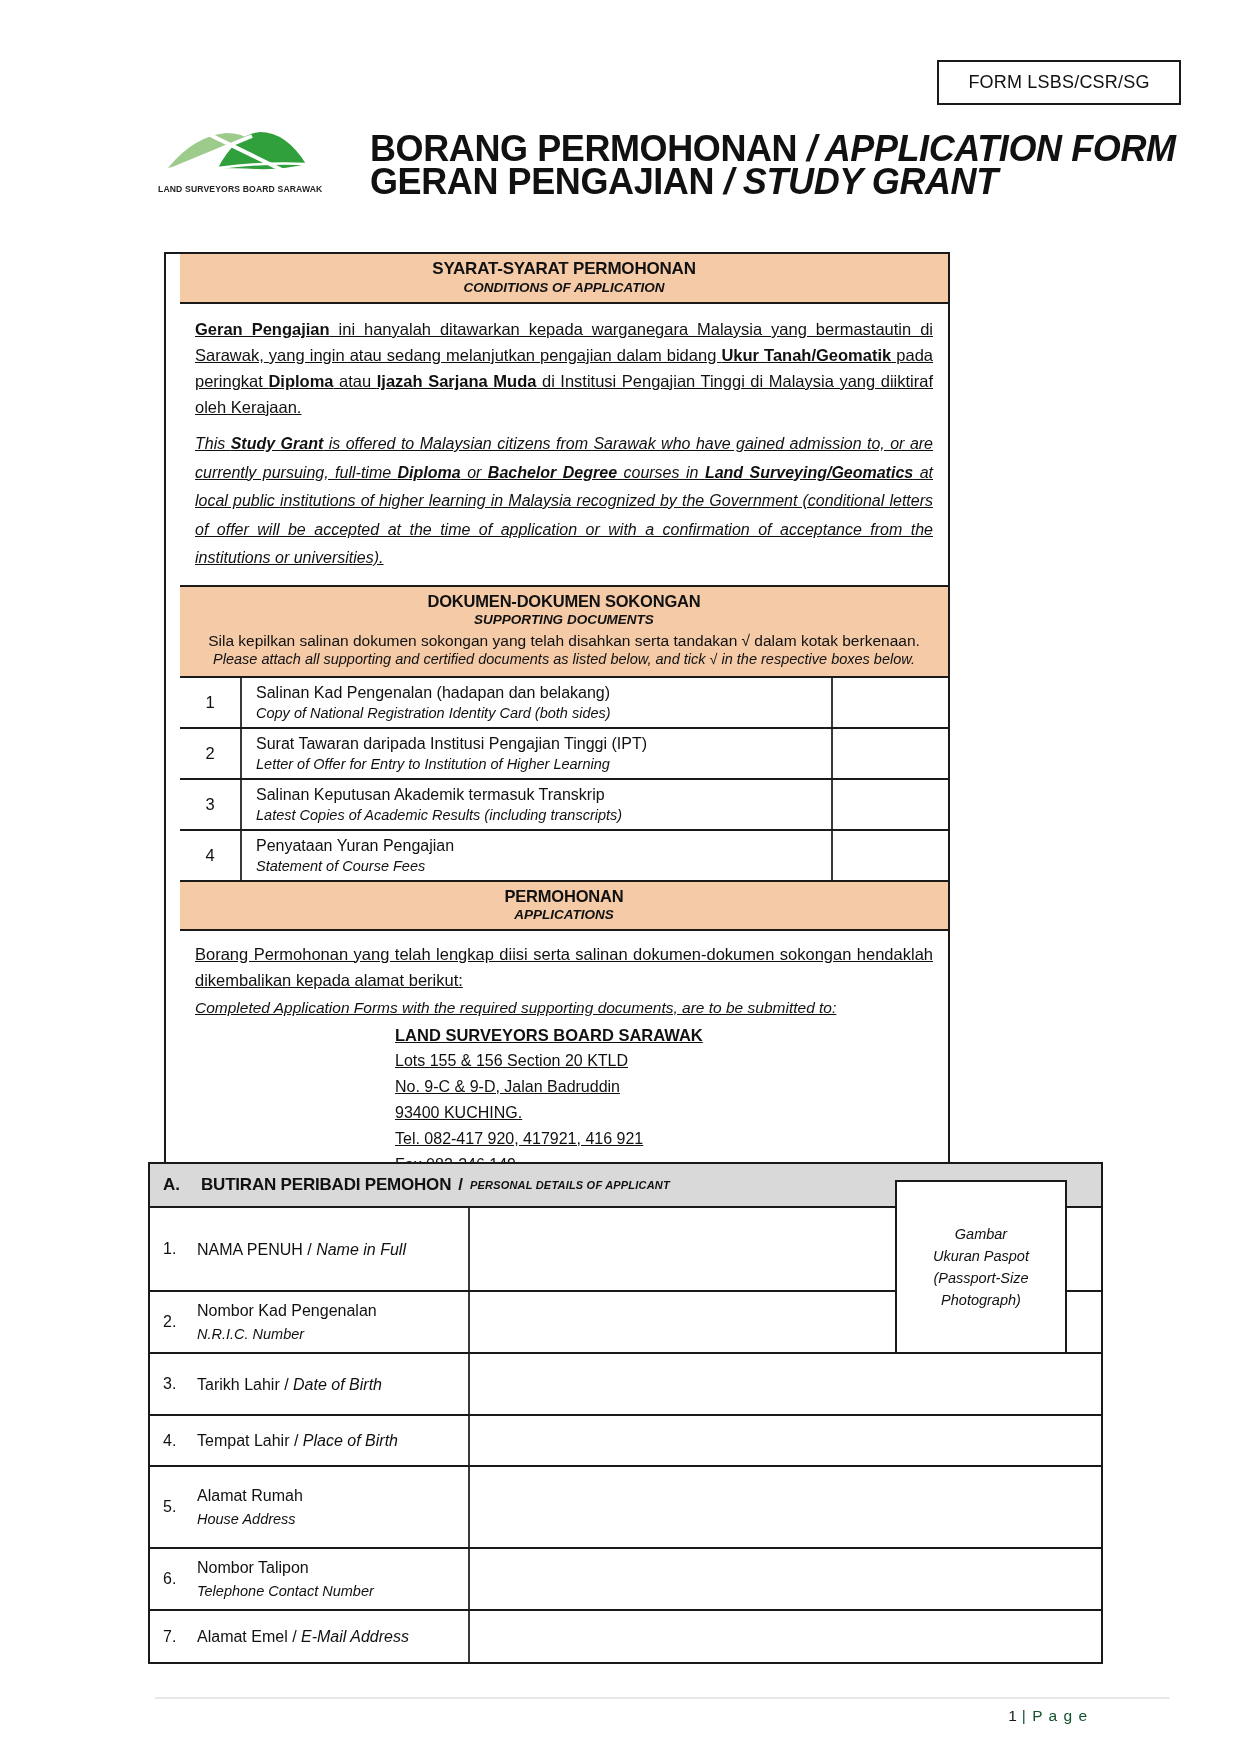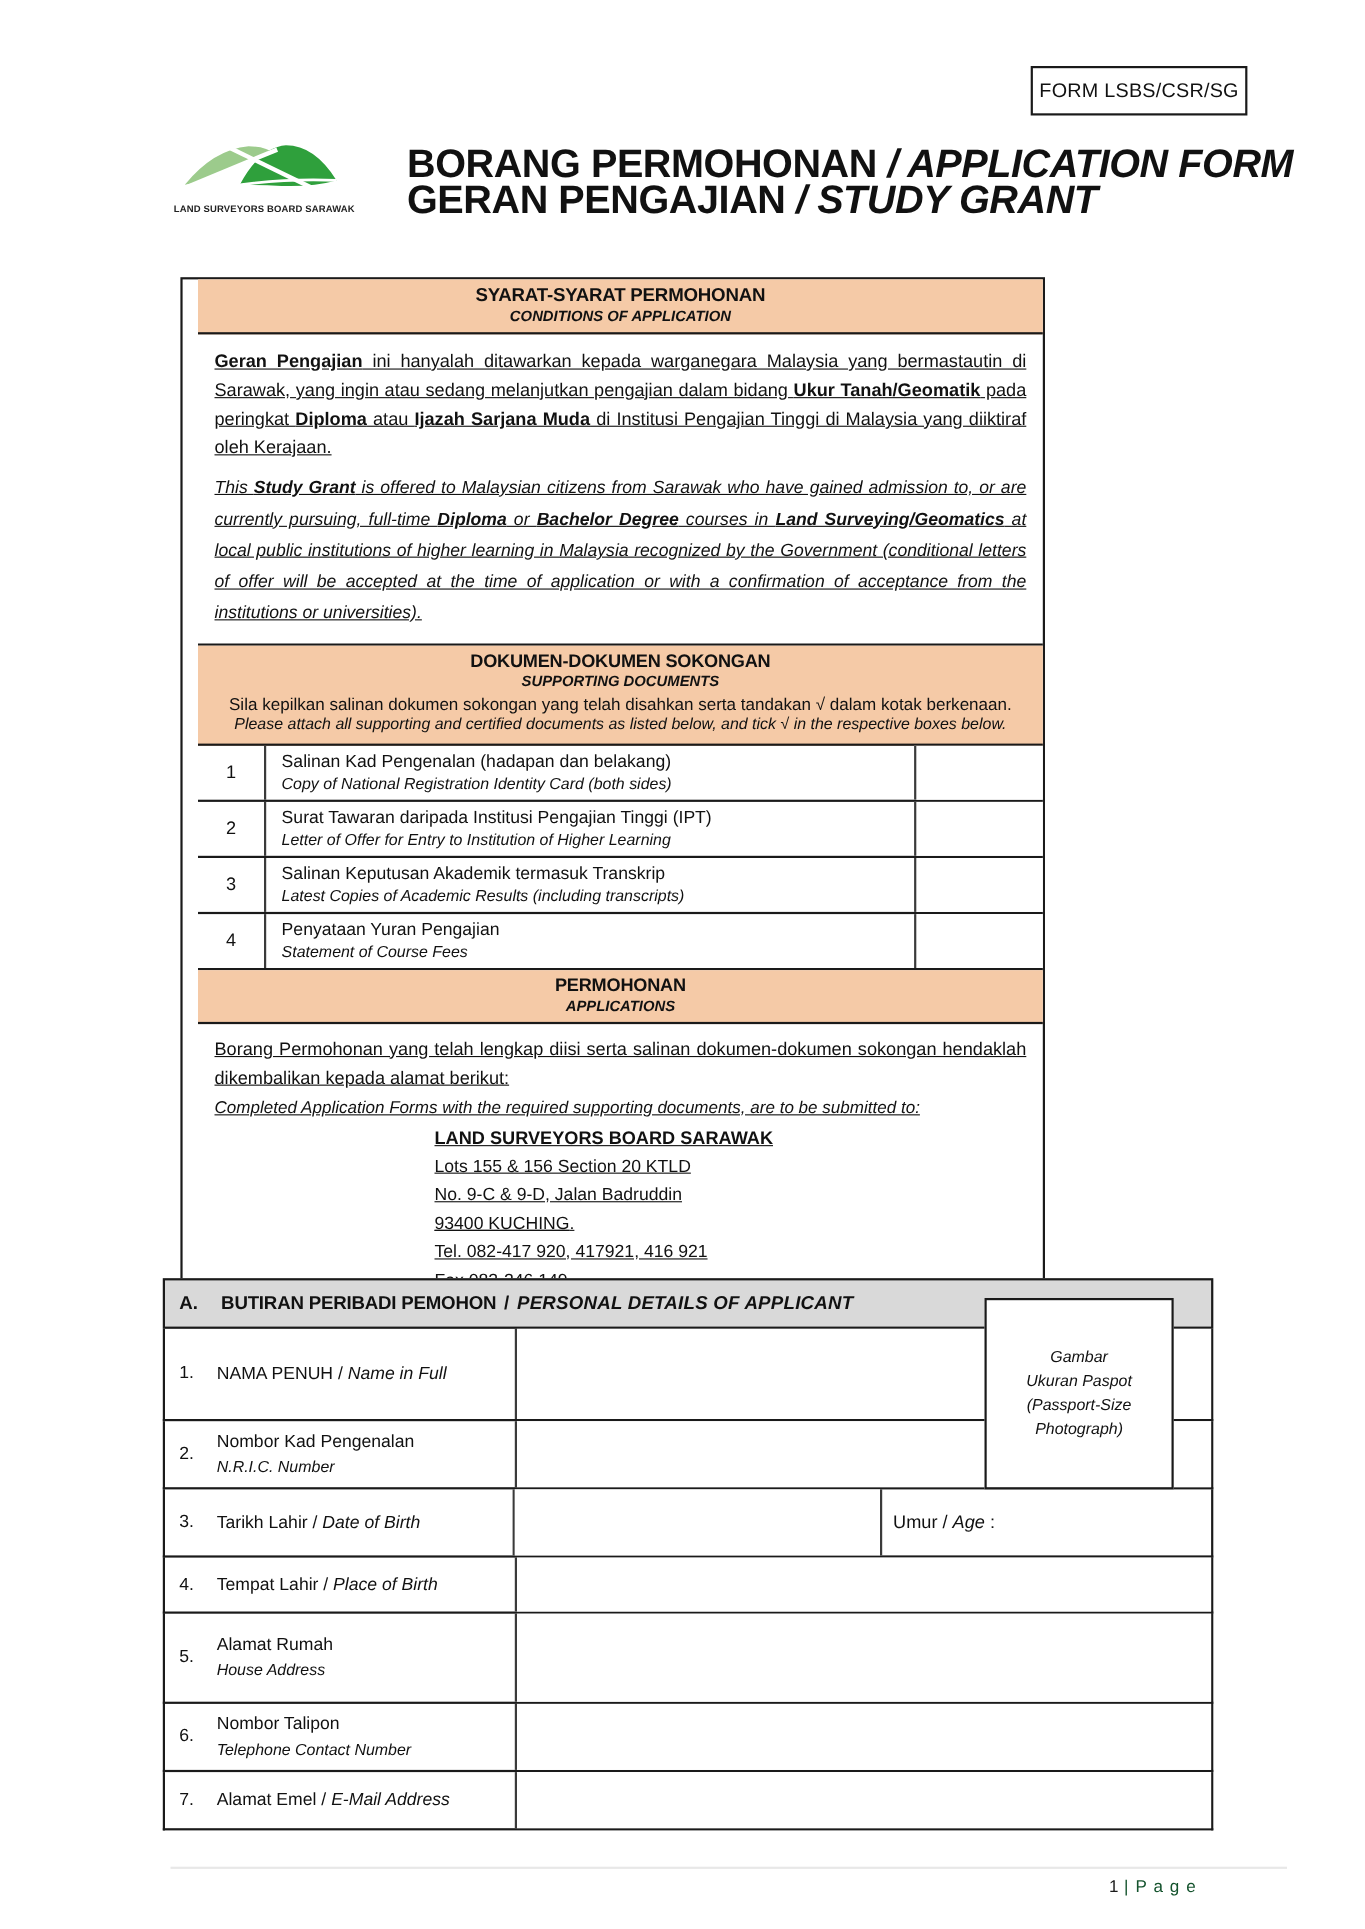--- a/index.html
+++ b/index.html
@@ -7,21 +7,21 @@
   .page {
     position:relative; width:1241px; height:1754px; background:#ffffff;
     font-family:"Liberation Sans", sans-serif; color:#111; margin:0 auto; overflow:hidden;
   }
   .b { font-weight:bold; }
   .i { font-style:italic; }
   .u { text-decoration:underline;margin-top:24px; }
 
   
   .form-code-box {
-    position:absolute; left:937px; top:60px; width:197px; height:45px;
+    position:absolute; left:937px; top:60px; width:244px; height:45px;
     border:2px solid #1a1a1a; display:flex; align-items:center; justify-content:center;
     font-size:18px; letter-spacing:0.2px;
   }
 
   
   .masthead { position:absolute; left:148px; top:118px; width:955px; }
   .logo-wrap { position:absolute; left:10px; top:8px; width:162px; text-align:center; }
   .logo-caption { font-size:8.6px; font-weight:bold; letter-spacing:0.15px; color:#222; margin-top:2px; white-space:nowrap; }
   .titles { position:absolute; left:222px; top:14px; width:720px; }
   .title-line { font-size:36px; font-weight:bold; line-height:33px; letter-spacing:-0.4px; white-space:nowrap; }
@@ -52,21 +52,21 @@
 
   
   .section-a { position:absolute; left:148px; top:1162px; width:955px; }
   .sec-hdr {
     border:2px solid #1a1a1a; background:#D9D9D9; height:46px;
     display:flex; align-items:center; padding-left:13px;
   }
   .sec-letter { font-size:17px; font-weight:bold; }
   .sec-my { font-size:17px; font-weight:bold; margin-left:21px; letter-spacing:-0.2px; }
   .sec-sep { font-size:17px; font-weight:bold; margin:0 7px; }
-  .sec-en { font-size:17px; font-weight:bold; font-style:italic; letter-spacing:0.2px; }
+  .sec-en { font-size:11px; font-weight:bold; font-style:italic; letter-spacing:0.2px; }
 
   .a-row { display:flex; border:2px solid #1a1a1a; border-top:none; }
   .a-label { width:320px; border-right:2px solid #3a3a3a; display:flex; align-items:center; }
   .fno { width:47px; padding-left:13px; font-size:16px; align-self:center; }
   .flabel { flex:1; padding-right:6px; }
   .flabel-main { font-size:16px; line-height:21px; }
   .flabel-sub { font-size:14.5px; font-style:italic; line-height:20px; margin-top:3px; }
   .a-value { flex:1; background:#fff; }
   .a-age { width:303px; border-left:2px solid #3a3a3a; display:flex; align-items:center; padding-left:10px; font-size:16.5px; }
 
@@ -212,23 +212,20 @@
     </div>
 
     <div class="a-row" style="min-height:62px;">
       <div class="a-label">
         <div class="fno">3.</div>
         <div class="flabel">
             <div class="flabel-main"><span>Tarikh Lahir / </span><span class="i">Date of Birth</span></div>
           </div>
       </div>
       <div class="a-value" style="flex:0 0 332px;"></div>
-      <div class="a-age">
-        <span><span>Umur / </span><span class="i">Age</span><span> :</span></span>
-      </div>
     </div>
 
     <div class="a-row" style="min-height:51px;">
       <div class="a-label">
         <div class="fno">4.</div>
         <div class="flabel">
             <div class="flabel-main"><span>Tempat Lahir / </span><span class="i">Place of Birth</span></div>
           </div>
       </div>
       <div class="a-value"></div>

